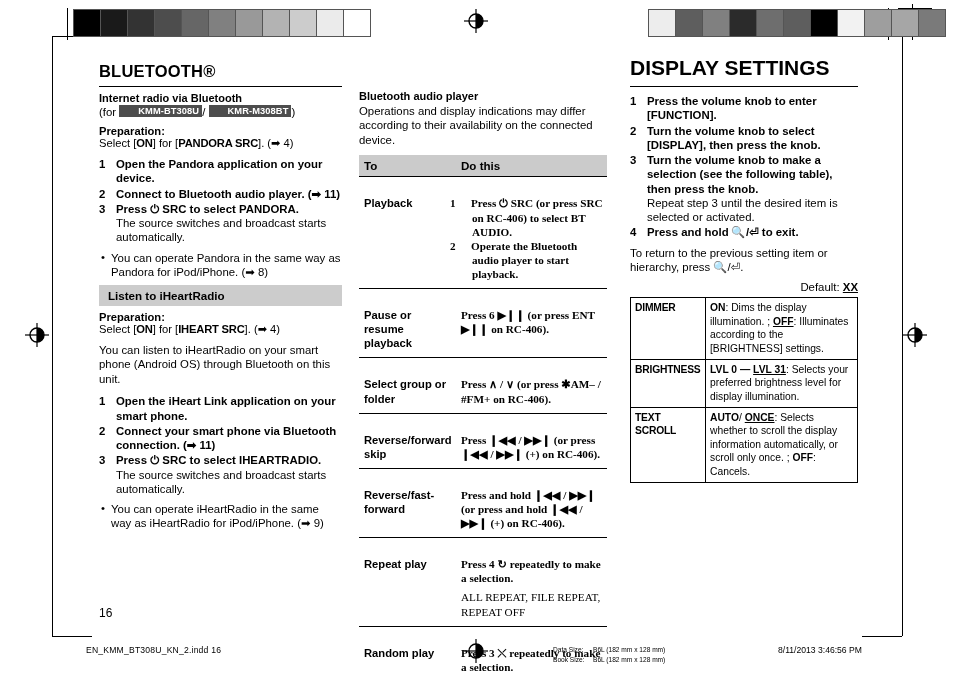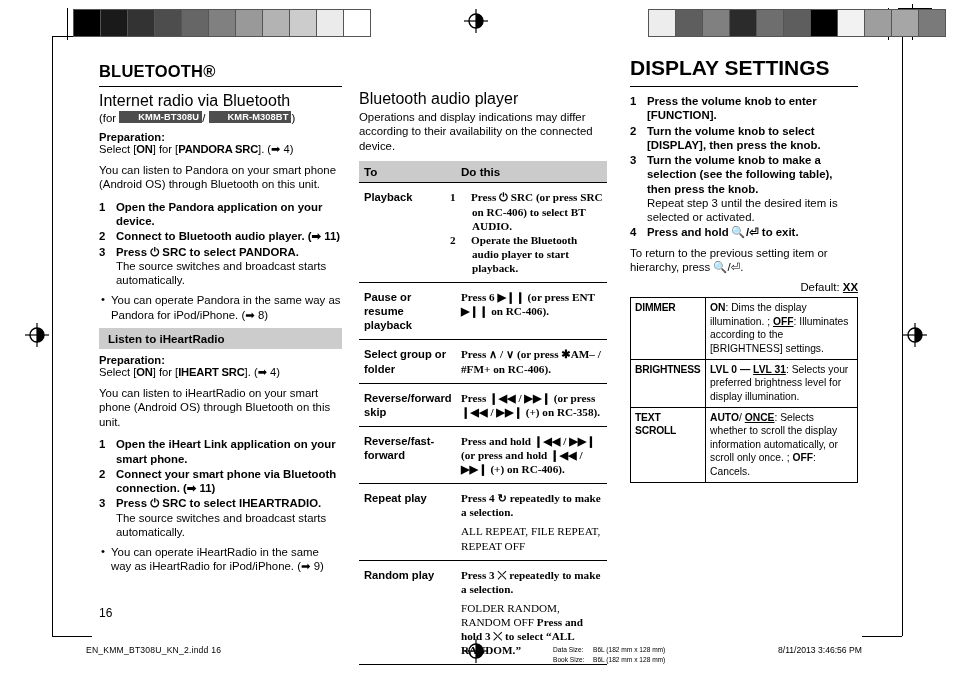--- a/index.html
+++ b/index.html
@@ -27,21 +27,21 @@
   #col3{left:630px;top:56px;width:228px;}
 
   h1.chapter{
     font-size:16.5px;font-weight:bold;letter-spacing:.2px;
     margin:0 0 5px 0;padding:0 0 5px 0;border-bottom:1px solid #000;
   }
   h1.chapter.big{
     font-size:21px;letter-spacing:0px;border-bottom:1.5px solid #000;
     margin:0 0 7px 0;padding:0 0 6px 0;
   }
-  h2.sec{font-size:16px;font-weight:normal;margin:4px 0 1px 0;}
+  h2.sec{font-size:11px;font-weight:bold;margin:4px 0 1px 0;}
   .forline{font-size:11.4px;margin:0 0 7px 0;}
   .badge{
     display:inline-block;background:#4d4d4d;color:#fff;
     font-size:9.3px;font-weight:bold;letter-spacing:.1px;
     padding:1px 3px 1px 19px;vertical-align:2px;
   }
   .band{
     background:#cccccc;font-size:11.6px;font-weight:bold;
     padding:4px 0 4px 9px;margin:4px 0 5px 0;
   }
@@ -62,21 +62,21 @@
   .default{font-size:11.4px;text-align:right;margin:7px 0 4px 0;}
   .default u{text-decoration:underline;font-weight:bold;}
 
   
   table.t2{border-collapse:collapse;width:100%;font-size:11.2px;margin-top:6px;}
   table.t2 th{
     background:#cbcbcb;font-size:11.6px;font-weight:bold;text-align:left;
     padding:4px 4px 4px 5px;border:none;
   }
   table.t2 td{
-    padding:7px 4px 7px 5px;border-top:1px solid #000;vertical-align:top;
+    padding:19px 4px 7px 5px;border-top:1px solid #000;vertical-align:top;
     line-height:1.26;
   }
   table.t2 tr.last td{border-bottom:1px solid #000;}
   table.t2 td.lab{font-weight:bold;width:88px;}
   table.t2 td.act{font-weight:bold;font-family:Liberation Serif, serif;}
   table.t2 .plain{font-weight:normal;text-align:center;}
   .stepn{display:inline-block;width:10px;font-weight:bold;}
   .hang{display:block;padding-left:11px;text-indent:-11px;}
   .gap{display:block;height:5px;}
 
@@ -186,21 +186,20 @@
     <div class="forline">
       <span>(for </span><span class="badge">KMM-BT308U</span><span>/ </span><span class="badge">KMR-M308BT</span><span>)</span>
     </div>
 
 
     <div class="prep">Preparation:</div>
     <div class="prepline">
       <span>Select [</span><span class="cond">ON</span><span>] for [</span><span class="cond">PANDORA SRC</span><span>]. (</span><span class="icn">➡</span><span> 4)</span>
     </div>
 
-    <p class="body">You can listen to Pandora on your smart phone (Android OS) through Bluetooth on this unit.</p>
 
     <ol class="steps">
       <li>
         <span class="num">1</span>
         <span>Open the Pandora application on your device.</span>
       </li>
       <li>
         <span class="num">2</span>
         <span>Connect to Bluetooth audio player. (➡ 11)</span>
       </li>
@@ -273,21 +272,21 @@
         <tr>
           <td class="lab">Pause or resume playback</td>
           <td class="act">Press 6 ▶❙❙ (or press ENT ▶❙❙ on RC-406).</td>
         </tr>
         <tr>
           <td class="lab">Select group or folder</td>
           <td class="act">Press ∧ / ∨ (or press ✱AM– / #FM+ on RC-406).</td>
         </tr>
         <tr>
           <td class="lab">Reverse/forward skip</td>
-          <td class="act">Press ❙◀◀ / ▶▶❙ (or press ❙◀◀ / ▶▶❙ (+) on RC-358).</td>
+          <td class="act">Press ❙◀◀ / ▶▶❙ (or press ❙◀◀ / ▶▶❙ (+) on RC-406).</td>
         </tr>
         <tr>
           <td class="lab">Reverse/fast-forward</td>
           <td class="act">Press and hold ❙◀◀ / ▶▶❙ (or press and hold ❙◀◀ / ▶▶❙ (+) on RC-406).</td>
         </tr>
         <tr>
           <td class="lab">Repeat play</td>
           <td class="act">
             <span>Press 4 ↻ repeatedly to make a selection.</span>
             <span class="gap"></span>

